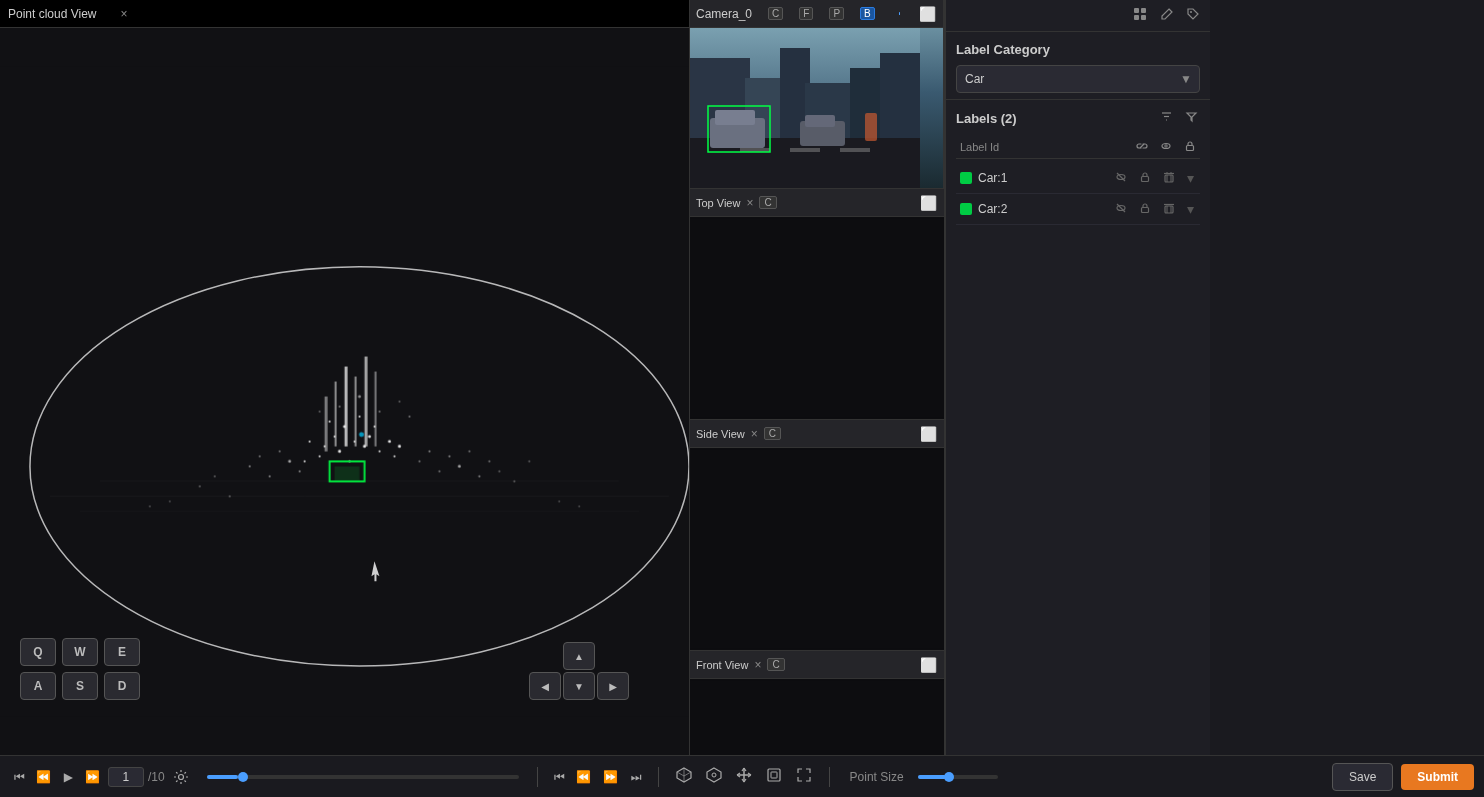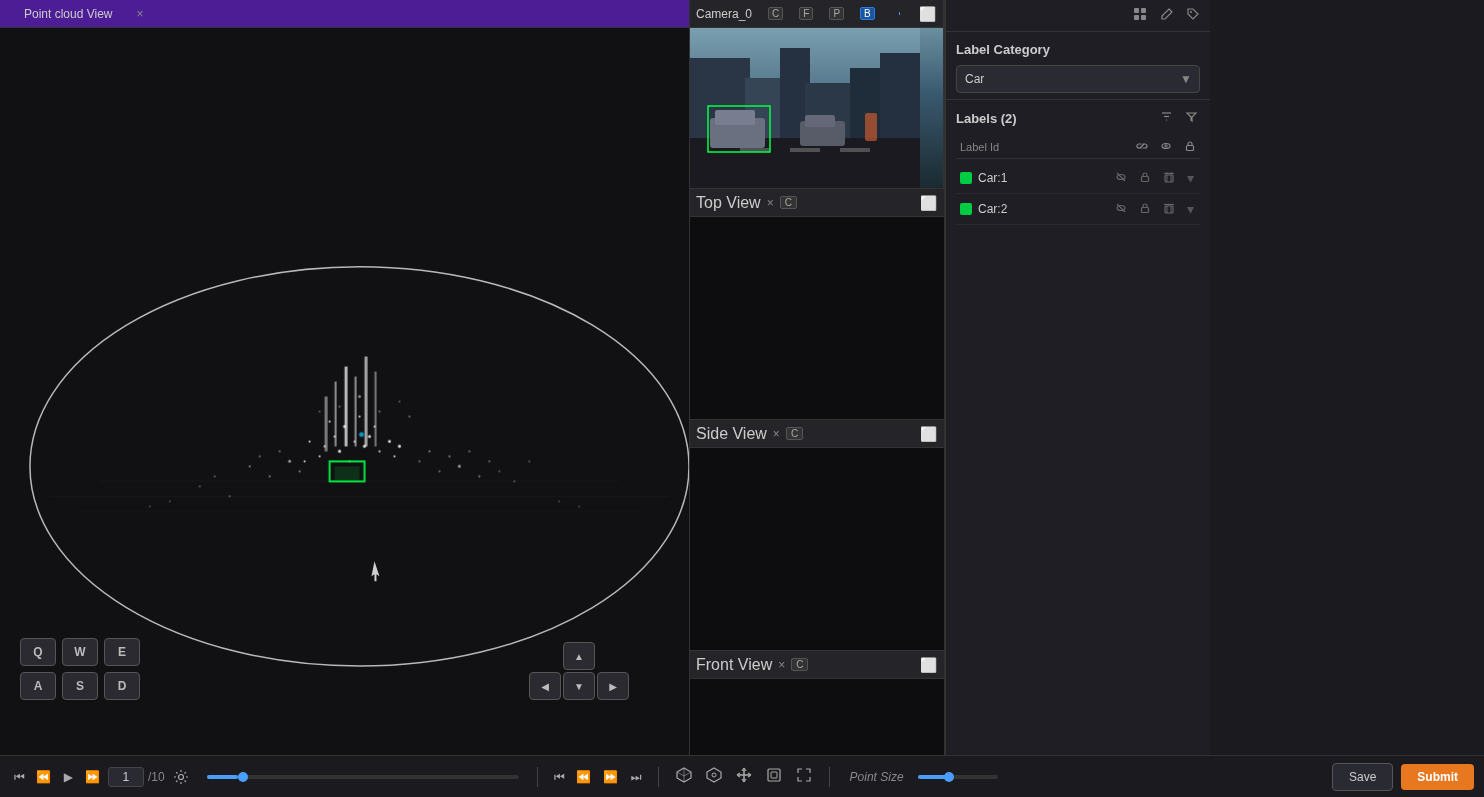--- a/index.html
+++ b/index.html
@@ -26,22 +26,22 @@
       flex: 0 0 690px;
       background: #111114;
       display: flex;
       flex-direction: column;
       border-right: 1px solid #333;
     }
 
     .panel-header {
       display: flex;
       align-items: center;
-      background: #4c1d95;
-      padding: 4px 24px;
+      background: #000000;
+      padding: 4px 8px;
       border-bottom: 1px solid #333;
       gap: 22px;
       height: 28px;
     }
 
     .panel-title {
       color: #ccc;
       font-size: 12px;
     }
 
@@ -136,21 +136,21 @@
       align-items: center;
       background: #252529;
       padding: 4px 6px;
       border-bottom: 1px solid #333;
       height: 28px;
       gap: 4px;
     }
 
     .view-label {
       color: #ccc;
-      font-size: 16px;
+      font-size: 11px;
     }
 
     .c-badge {
       background: #333;
       color: #aaa;
       border: 1px solid #555;
       border-radius: 2px;
       padding: 0 4px;
       font-size: 10px;
     }
@@ -460,21 +460,20 @@
       width: 1px;
       height: 20px;
       background: #444;
       margin: 0 4px;
     }
 
     .point-size-label {
       color: #888;
       font-size: 12px;
       margin-left: 8px;
-      font-style: italic;
     }
 
     .point-size-track {
       width: 80px;
       height: 4px;
       background: #333;
       border-radius: 2px;
       position: relative;
       margin: 0 6px;
     }

